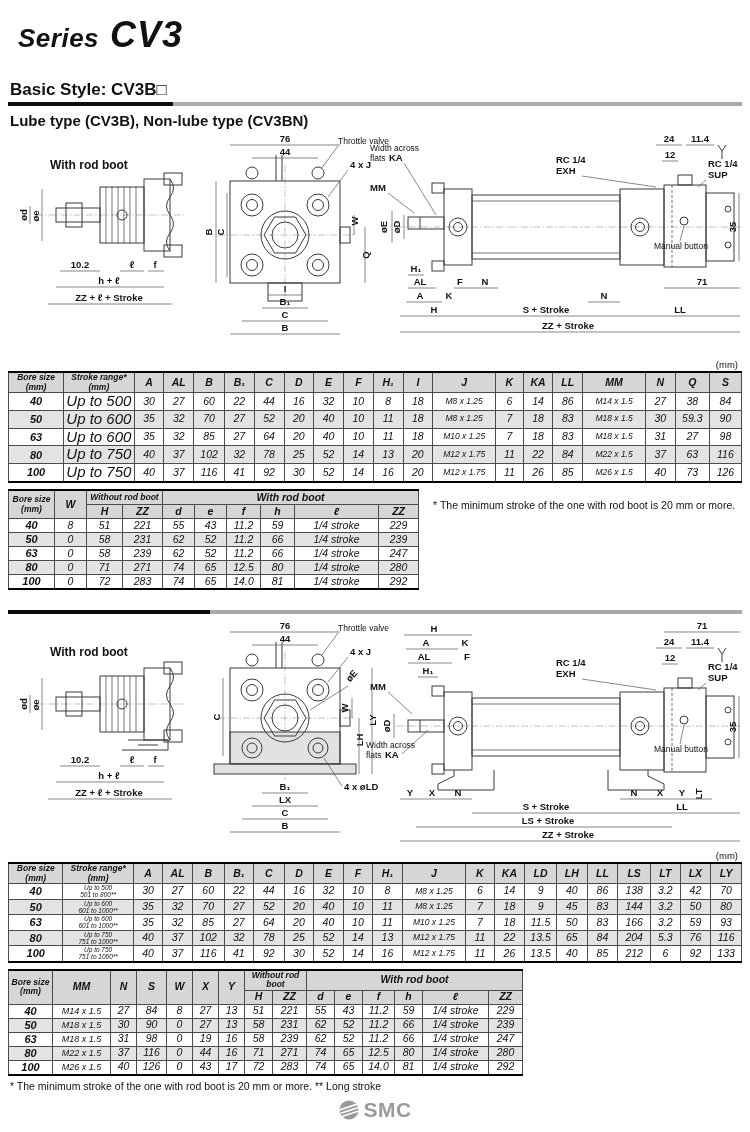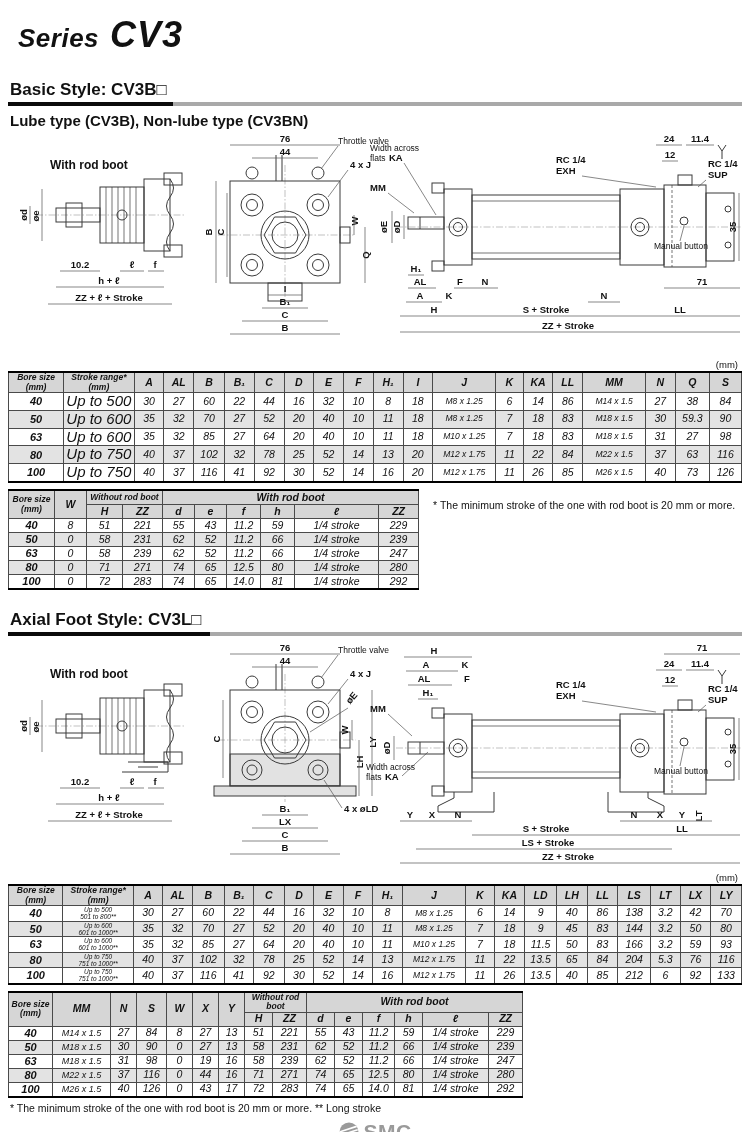--- a/index.html
+++ b/index.html
@@ -481,21 +481,20 @@
             <td>81</td>
             <td>1/4 stroke</td>
             <td>292</td>
           </tr>
         </tbody>
     </table>
     <div class="note">* The minimum stroke of the one with rod boot is 20 mm or more.</div>
   </div>
 
   <div class="sec2">
-    <div class="sec-head">Axial Foot Style: CV3L□</div>
     <div class="rule">
         <div class="black" style="width:202px"></div>
       </div>
   </div>
 
   <svg width="734" height="228" viewBox="0 0 734 228">
 
     <g>
       <text class="t" x="42" y="36">With rod boot</text>
       <line class="cl" x1="28" y1="84" x2="178" y2="84"></line>

